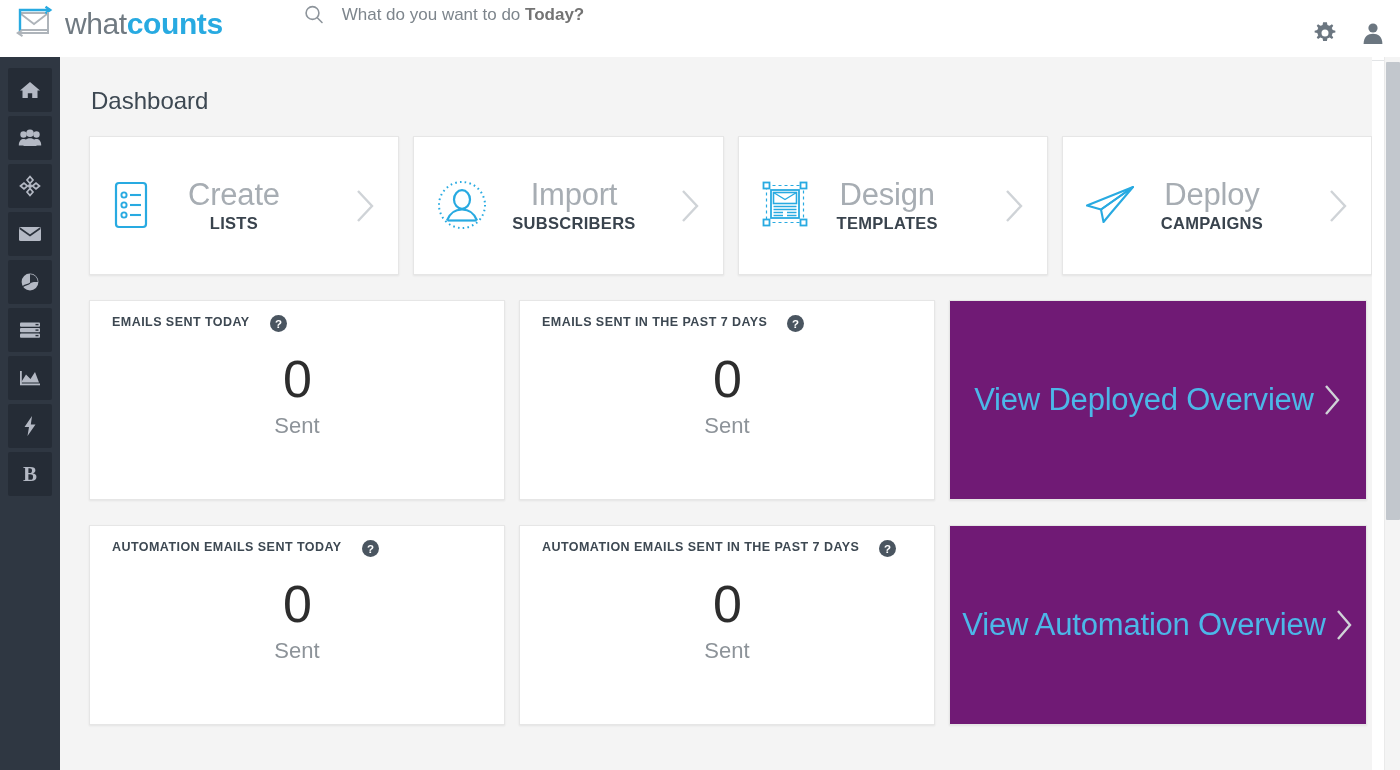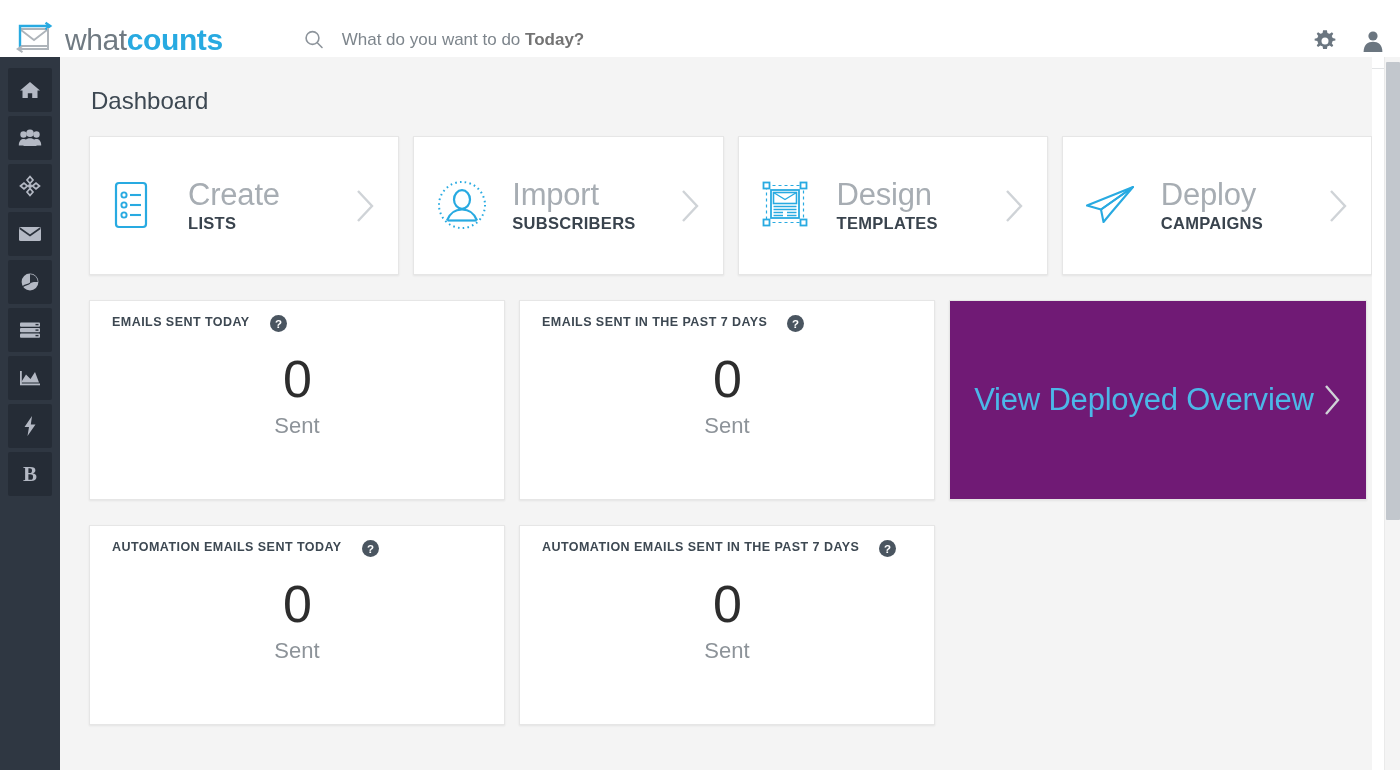--- a/index.html
+++ b/index.html
@@ -5,25 +5,25 @@
   * { box-sizing: border-box; margin: 0; padding: 0; }
   html, body {
     width: 1400px; height: 770px;
     font-family: "Liberation Sans", sans-serif;
     background: #ffffff;
     overflow: hidden;
   }
 
   
   .topbar {
-    position: absolute; top: 12px; left: 0;
+    position: absolute; top: 4px; left: 0;
     width: 1400px; height: 57px;
     background: #ffffff;
     border-bottom: 1px solid #e2e4e6;
-    display: flex; align-items: center;
+    display: flex; align-items: flex-start;
   }
   .logo-block { display: flex; align-items: center; margin-left: 12px; }
   .logo-mark { width: 44px; height: 40px; display: block; }
   .logo-text {
     font-size: 30px; letter-spacing: -0.4px;
     margin-left: 9px; white-space: nowrap;
   }
   .logo-what { color: #707a82; font-weight: 400; }
   .logo-counts { color: #28aae1; font-weight: 700; }
 
@@ -71,21 +71,21 @@
     position: absolute; top: 57px; left: 60px;
     width: 1312px; height: 713px;
     background: #f4f4f4;
     overflow: hidden;
   }
   .page-title {
     font-size: 24px; color: #3d4852; font-weight: 400;
     margin: 30px 0 0 31px;
   }
 
-  .cards-row { display: flex; margin: 21px 0 0 29px; gap: 14px; }
+  .cards-row { display: flex; margin: 21px 0 0 29px; gap: 14px; text-align: center; }
 
   
   .action-card {
     width: 312px; height: 139px;
     background: #fff;
     border: 1px solid #e6e6e6;
     box-shadow: 0 1px 2px rgba(0,0,0,0.07);
     display: flex; align-items: center;
     position: relative;
     cursor: pointer;
@@ -471,18 +471,26 @@
             <text x="8.5" y="12.6" font-family="Liberation Sans, sans-serif" font-size="11.5" font-weight="700" fill="#ffffff" text-anchor="middle">?</text>
           </svg>
         </span>
       </div>
       <div class="metric-body">
         <div class="metric-value">0</div>
         <div class="metric-unit">Sent</div>
       </div>
     </div>
 
+    <div class="link-card">
+      <span class="link-text">View Automation Overview</span>
+      <span class="link-chev">
+        <svg width="20" height="34" viewBox="0 0 20 34">
+            <polyline points="4,3 16,17 4,31" fill="none" stroke="#cfd3d7" stroke-width="2.4"></polyline>
+          </svg>
+      </span>
+    </div>
   </div>
 </div>
 
 <div class="scroll-track">
   <div class="scroll-thumb"></div>
 </div>
 
 </body></html>

